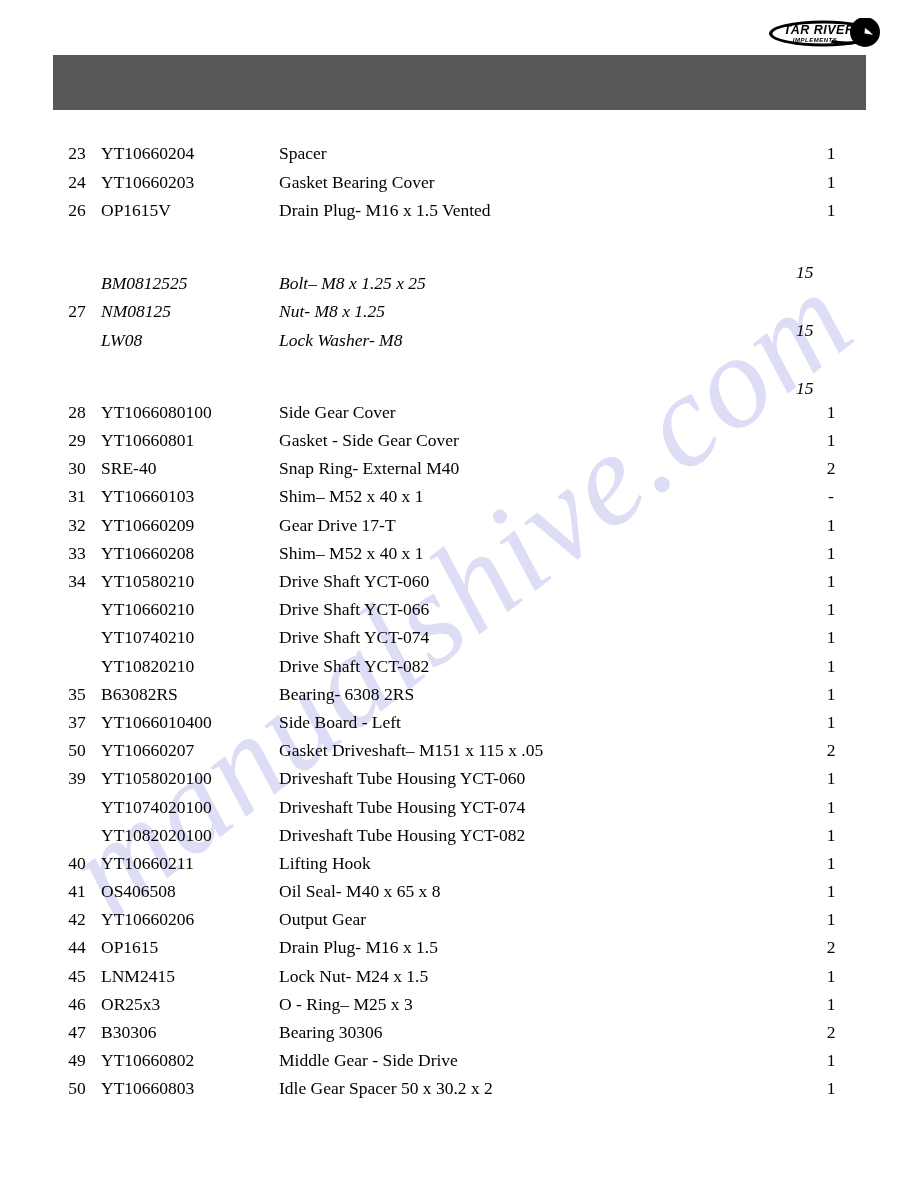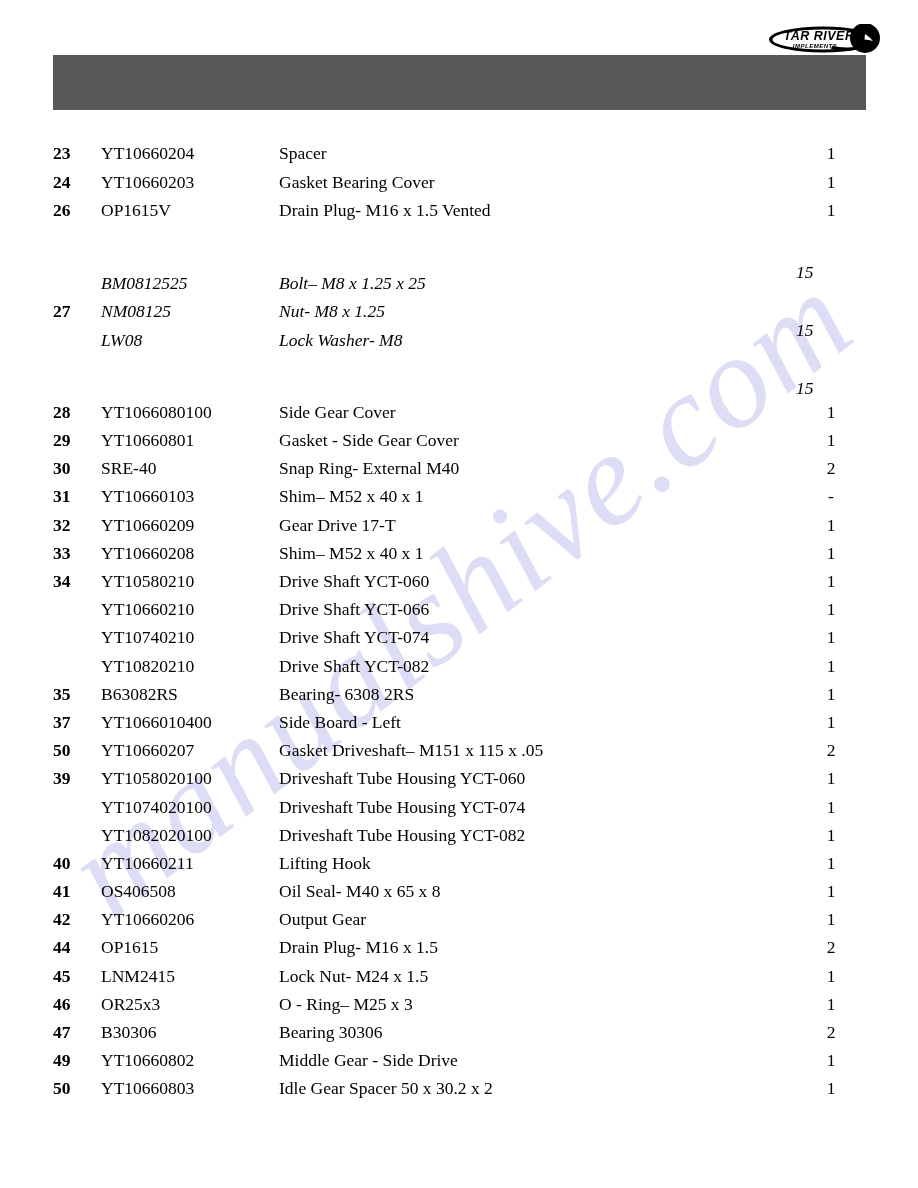--- a/index.html
+++ b/index.html
@@ -38,21 +38,21 @@
     white-space: nowrap;
     pointer-events: none;
     z-index: 0;
     user-select: none;
   }
 
   
   .logo {
     position: absolute;
     right: 33px;
-    top: 24px;
+    top: 18px;
     width: 118px;
     height: 31px;
     z-index: 3;
   }
   .logo svg { display: block; }
 
   
   .header-bar {
     position: absolute;
     left: 53px;
@@ -78,23 +78,22 @@
     padding: 0;
     vertical-align: middle;
     white-space: nowrap;
   }
 
   .row { height: 28.2px; }
   .row.group { height: auto; }
 
   .col-item {
     width: 48px;
-    text-align: left;
+    text-align: center;
     padding-right: 0;
-    font-weight: bold;
   }
   .col-part {
     width: 178px;
     padding-left: 26px;
   }
   .col-desc {
     padding-left: 14px;
   }
   .col-qty {
     width: 70px;

